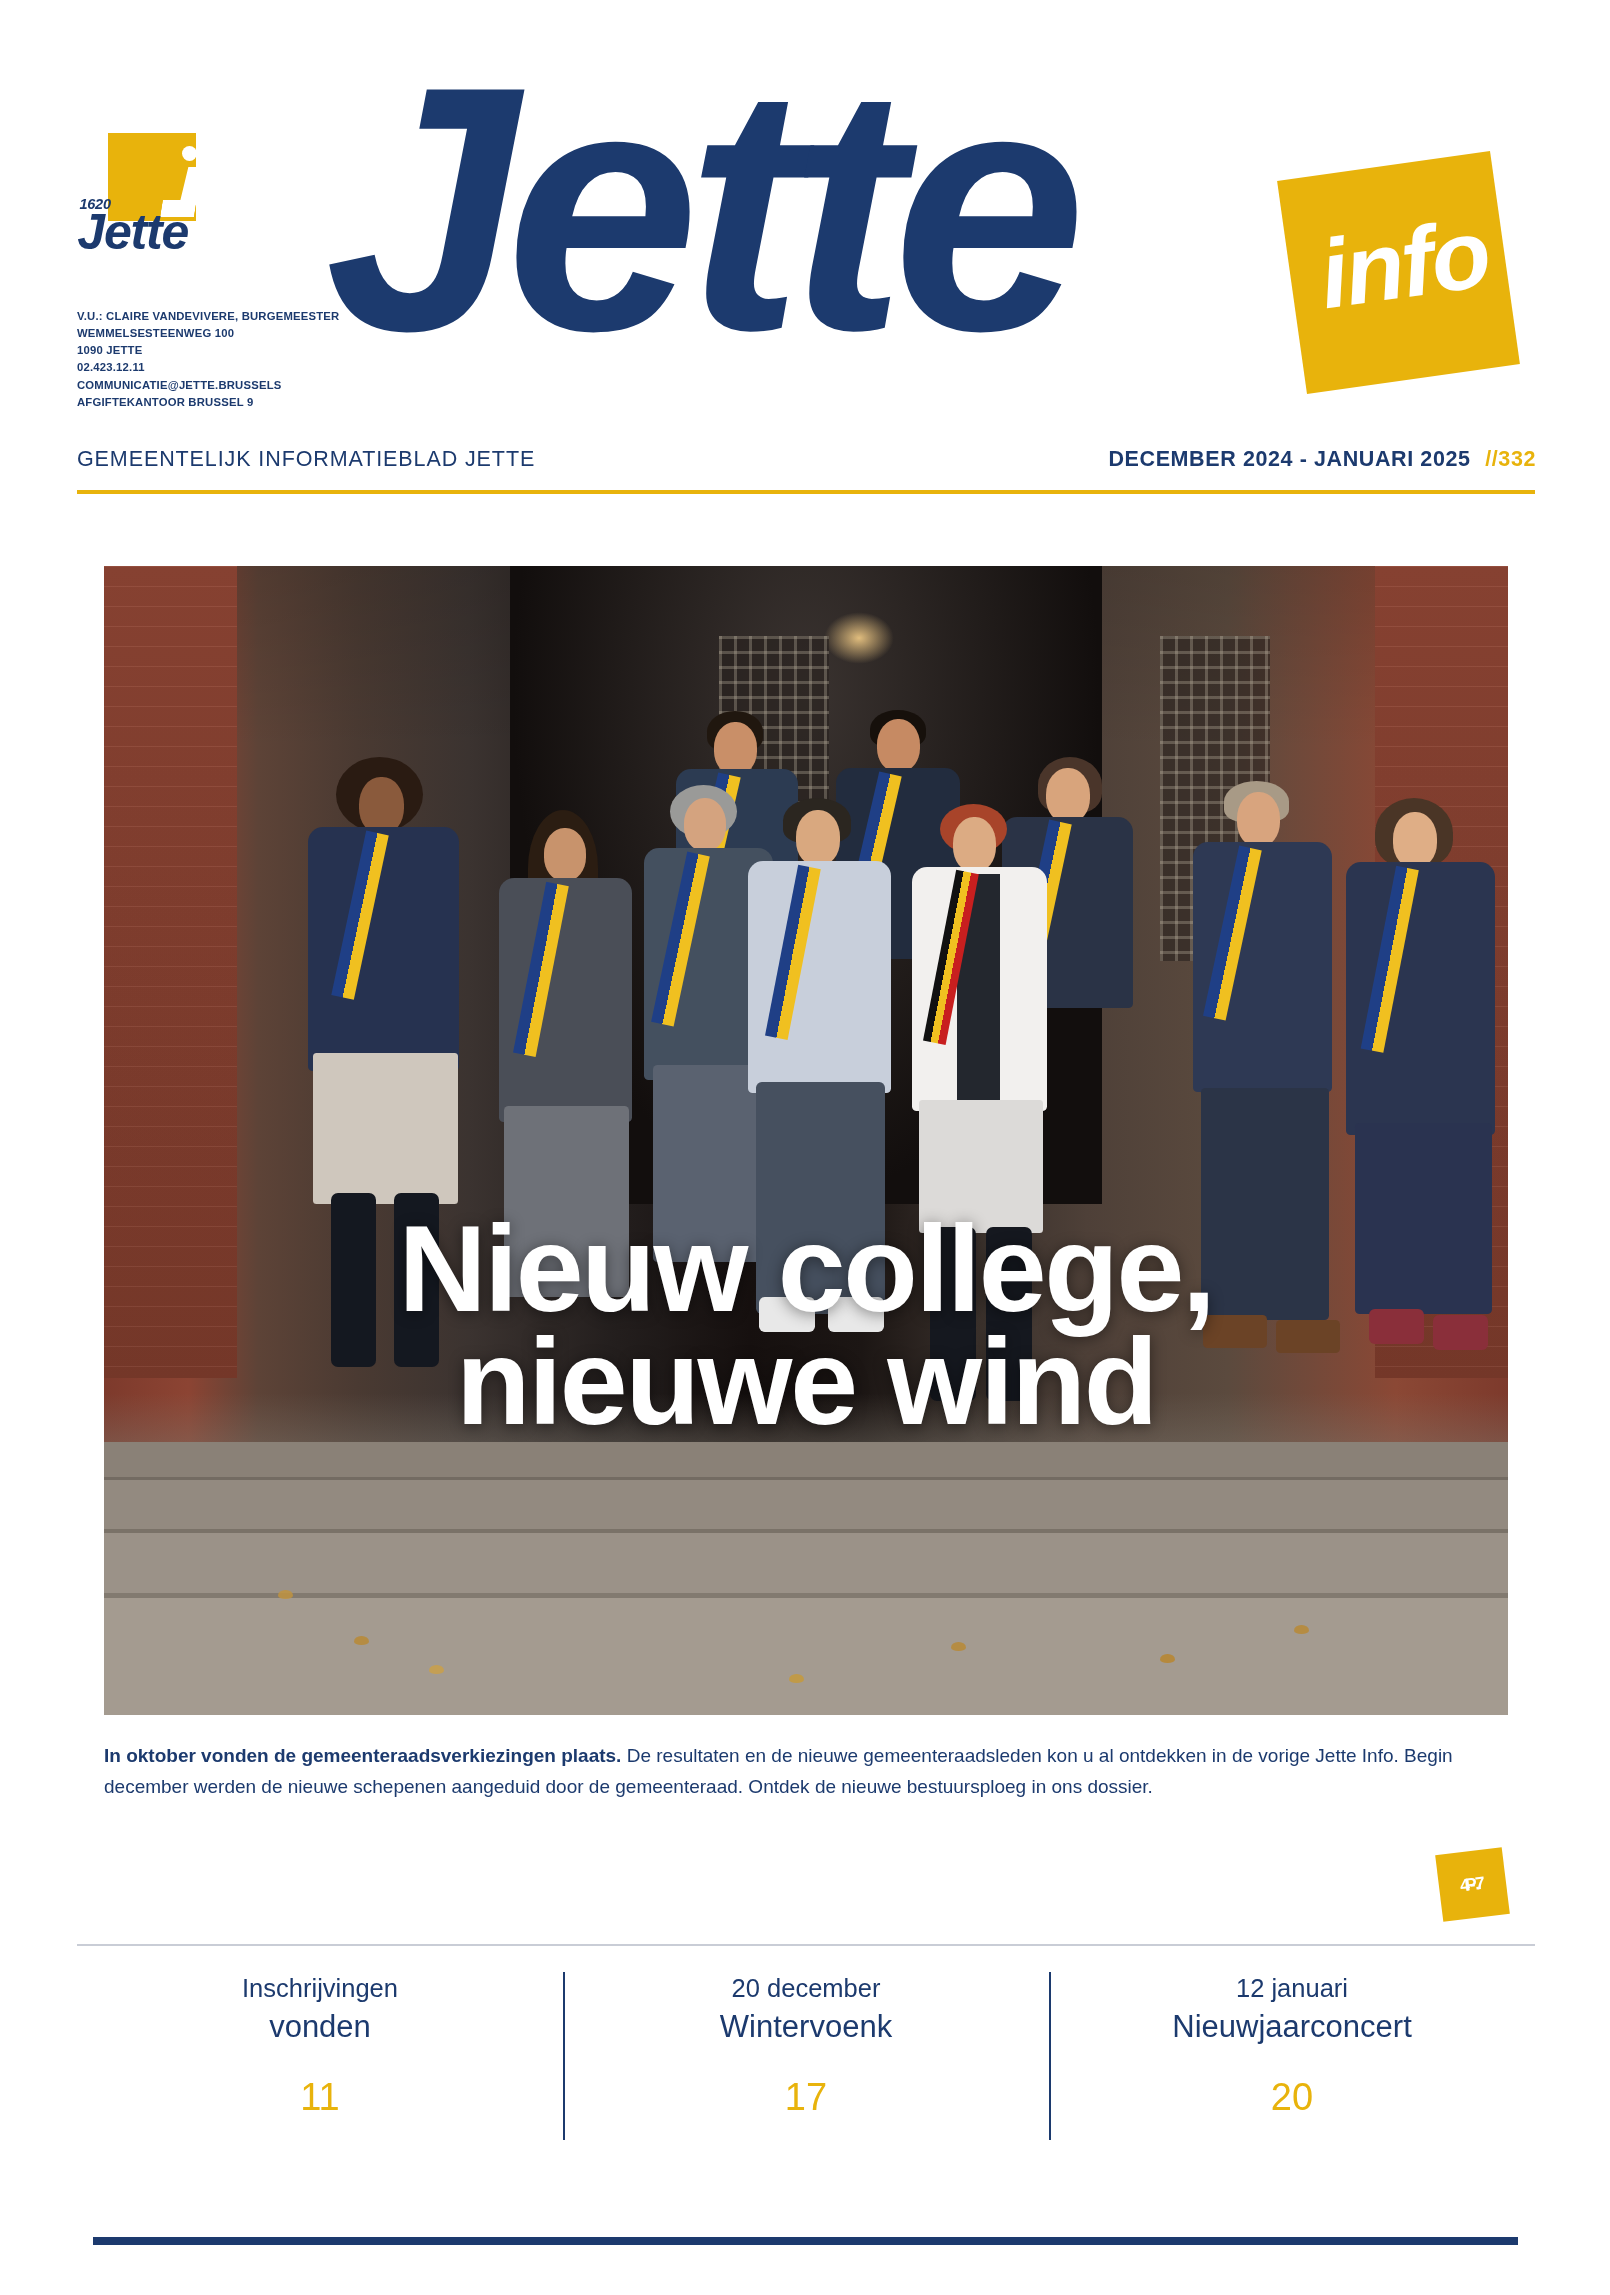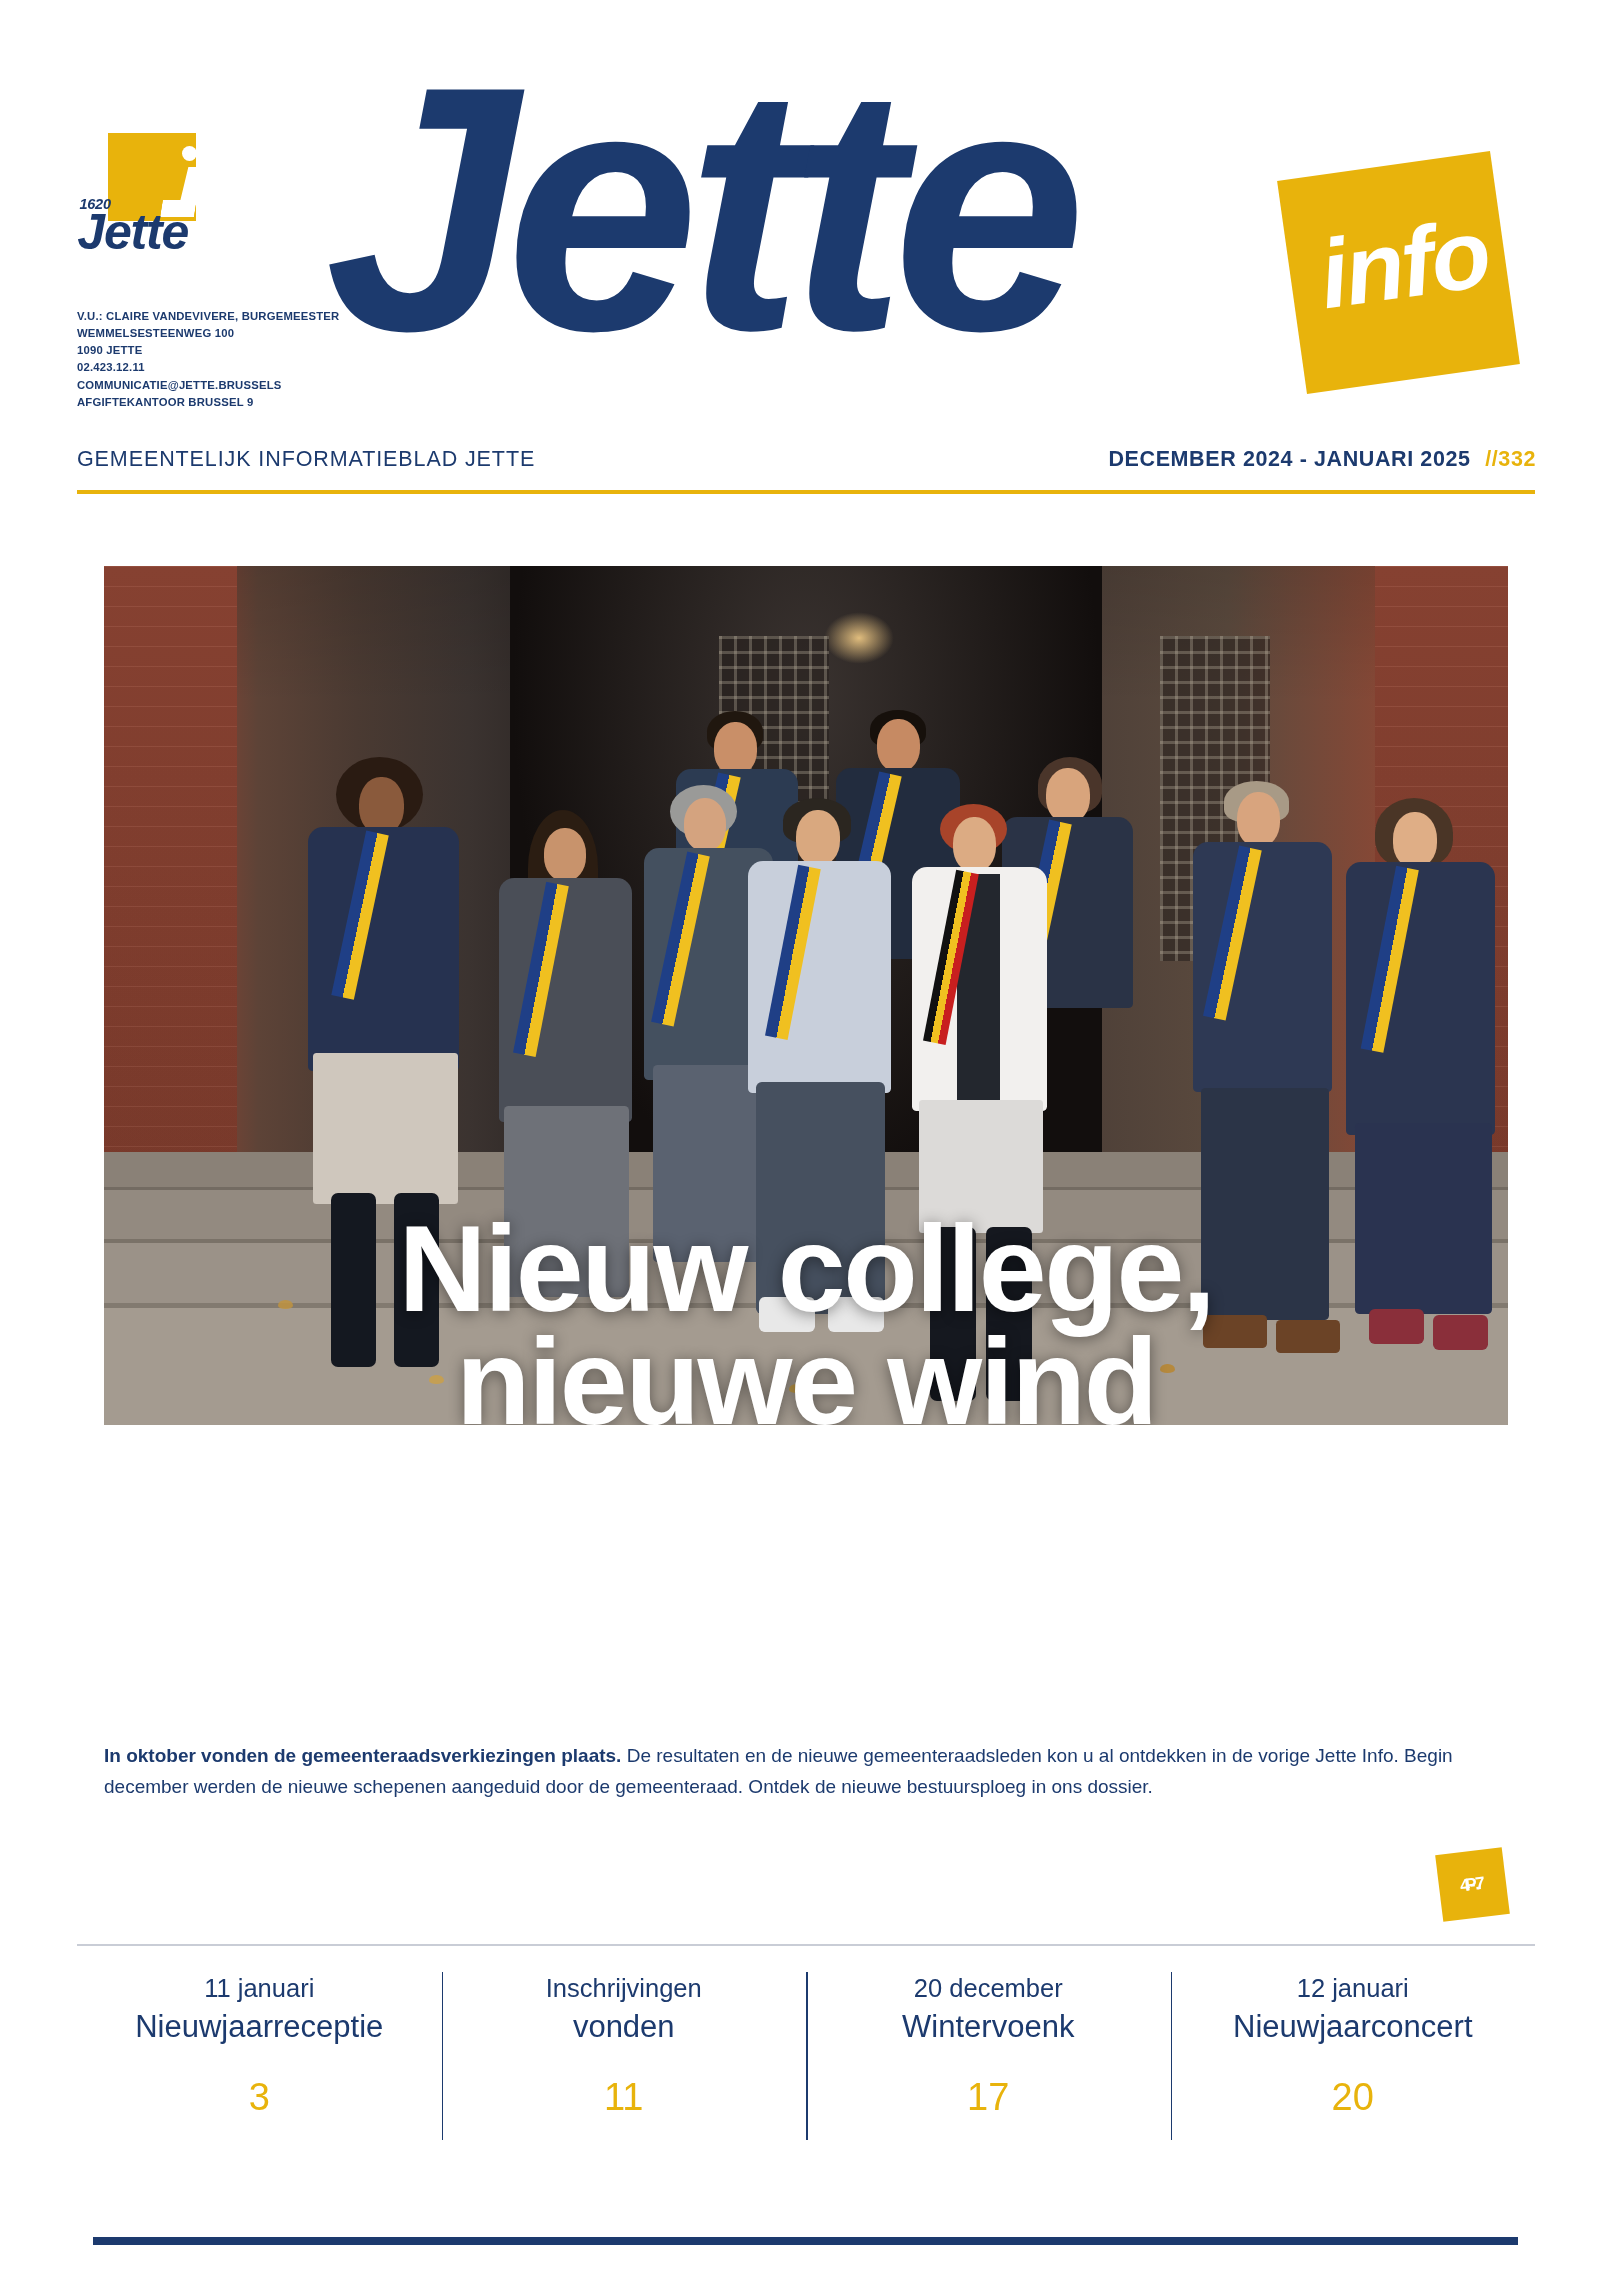--- a/index.html
+++ b/index.html
@@ -167,21 +167,21 @@
     height: 4.1px;
     background: #e8b30c;
   }
 
   
   .hero {
     position: absolute;
     left: 104px;
     top: 566px;
     width: 1404px;
-    height: 859px;
+    height: 1149px;
     overflow: hidden;
     background: #b91c1c;
   }
   .hero-photo {
     position: absolute;
     inset: 0;
     background:
       
       linear-gradient(to bottom, rgba(0,0,0,0.12), rgba(0,0,0,0.0) 16%),
       
@@ -541,25 +541,20 @@
     <span>
       <span>P.</span>
       <span>4-7</span>
     </span>
   </div>
 
   <div class="rule-thin"></div>
 
   <div class="teasers">
     <div class="teaser">
-      <div class="t-date">11 januari</div>
-      <div class="t-title">Nieuwjaarreceptie</div>
-      <div class="t-page">3</div>
-    </div>
-    <div class="teaser">
       <div class="t-date">Inschrijvingen</div>
       <div class="t-title">vonden</div>
       <div class="t-page">11</div>
     </div>
     <div class="teaser">
       <div class="t-date">20 december</div>
       <div class="t-title">Wintervoenk</div>
       <div class="t-page">17</div>
     </div>
     <div class="teaser">

